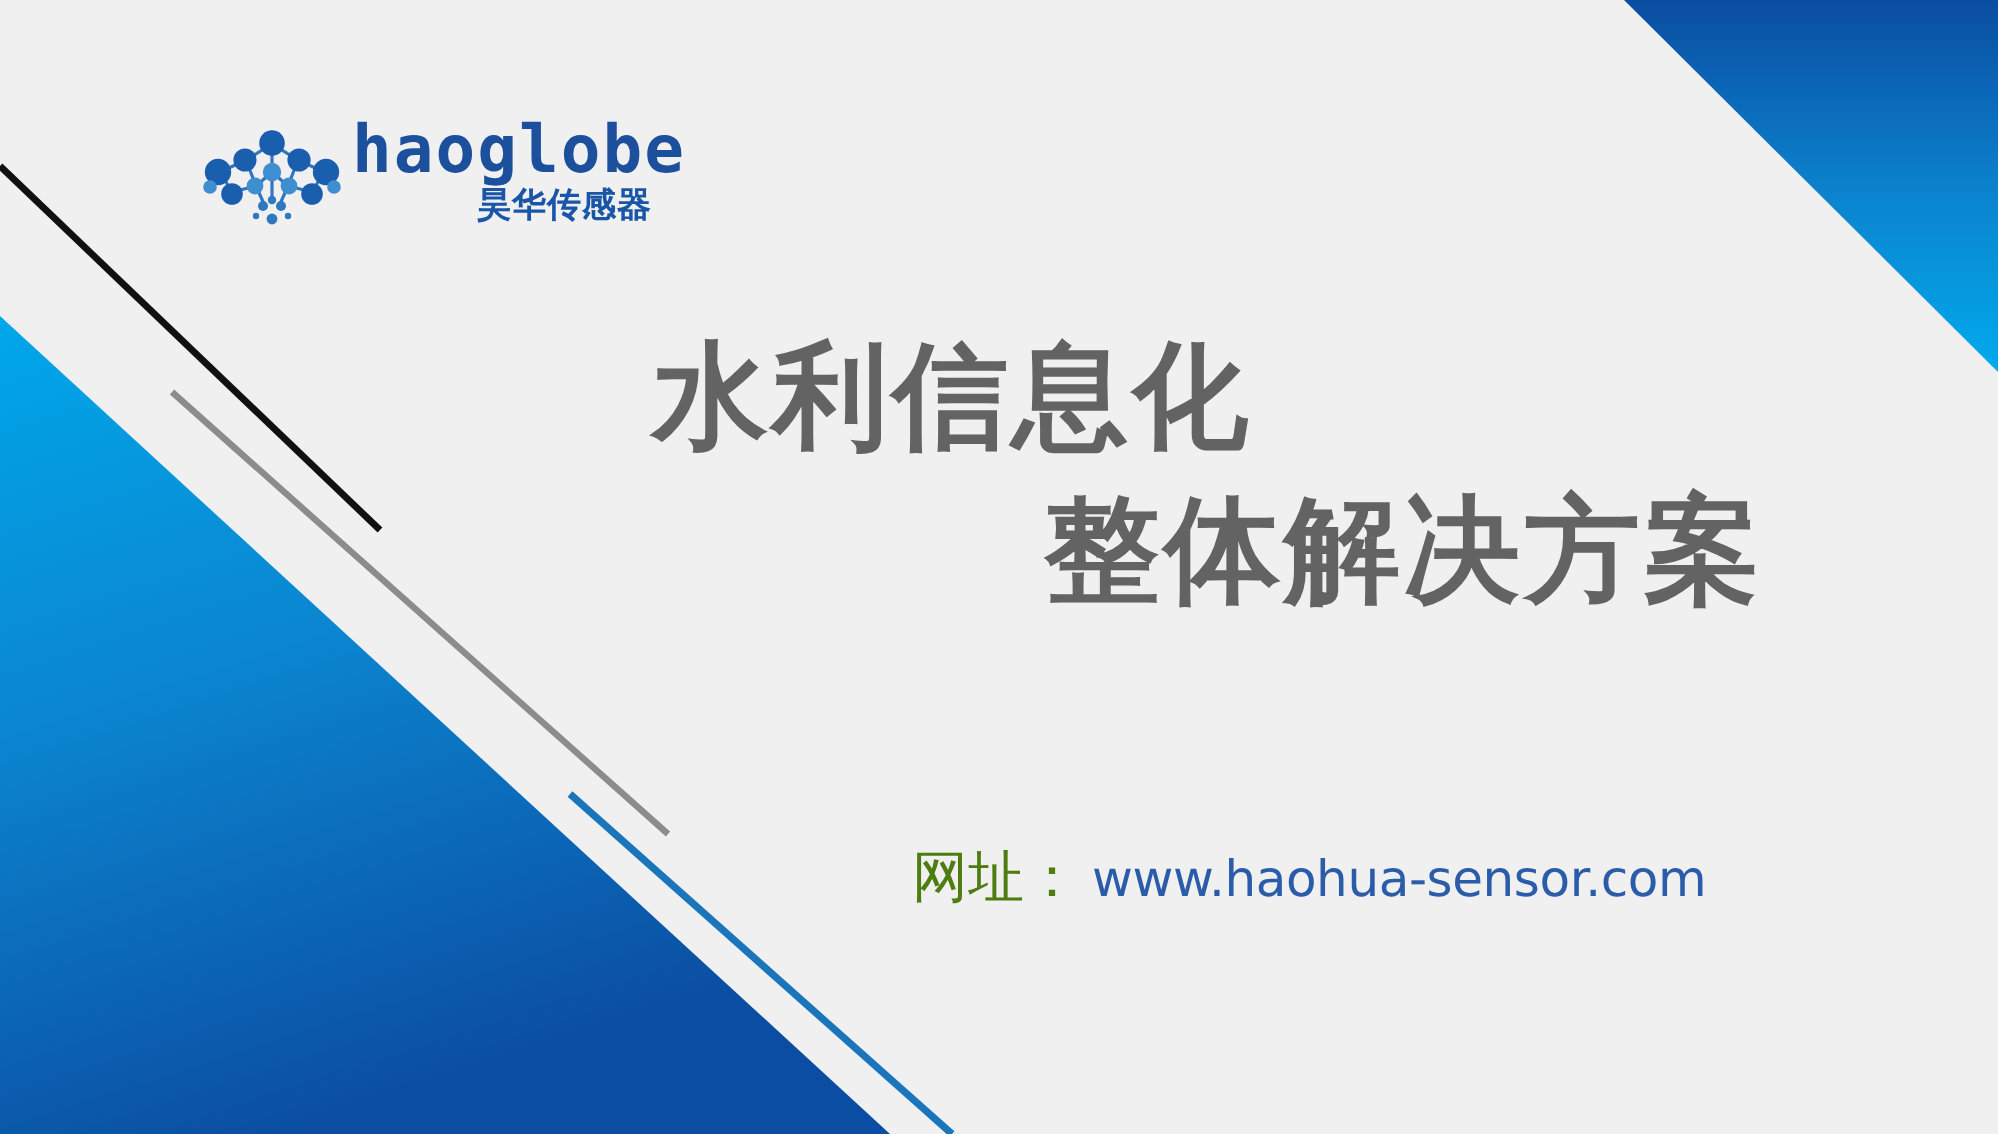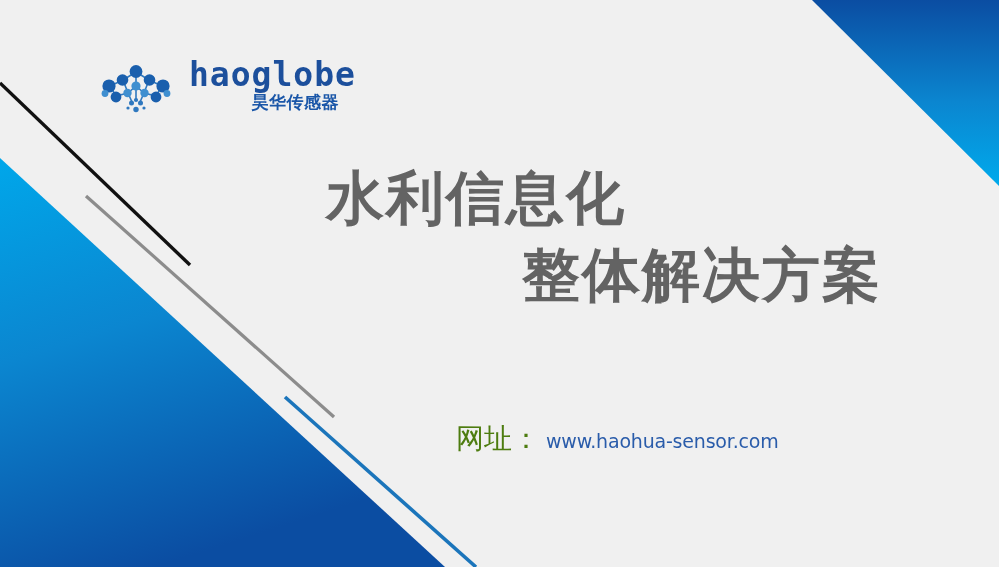--- a/index.html
+++ b/index.html
@@ -34,21 +34,21 @@
   }
   #logo-mark {
     position: absolute;
     left: 0;
     top: 2px;
     width: 76px;
     height: 56px;
   }
   #logo-wordmark {
     position: absolute;
-    left: 91px;
+    left: 78px;
     top: 0px;
     width: 150px;
     height: 62px;
   }
   .logo-word-text {
     position: absolute;
     left: 0;
     top: 0;
     font-family: "DejaVu Sans Mono", monospace;
     font-size: 33px;
@@ -99,21 +99,21 @@
     align-items: baseline;
   }
   .url-label {
     font-family: "DejaVu Sans", sans-serif;
     font-size: 28px;
     color: #4d7c0f;
     letter-spacing: 0px;
   }
   .url-value {
     font-family: "DejaVu Sans", sans-serif;
-    font-size: 19px;
+    font-size: 25px;
     color: #2a5caa;
     margin-left: 6px;
     letter-spacing: -0.2px;
   }
 </style>
 </head>
 <body>
 
 <div id="slide">
 

